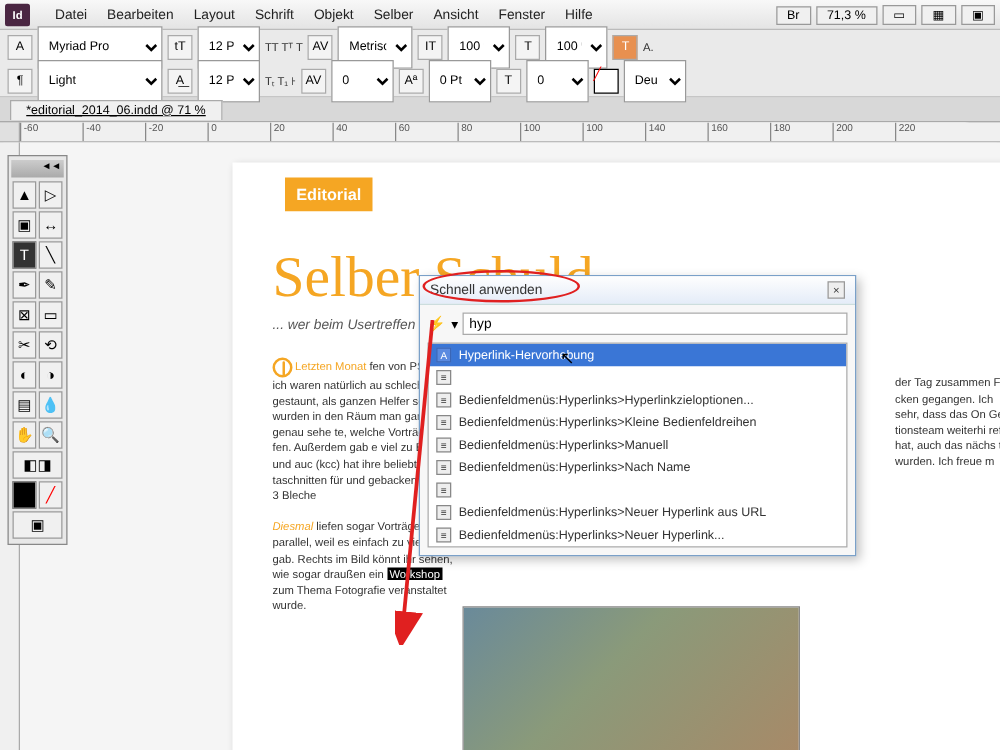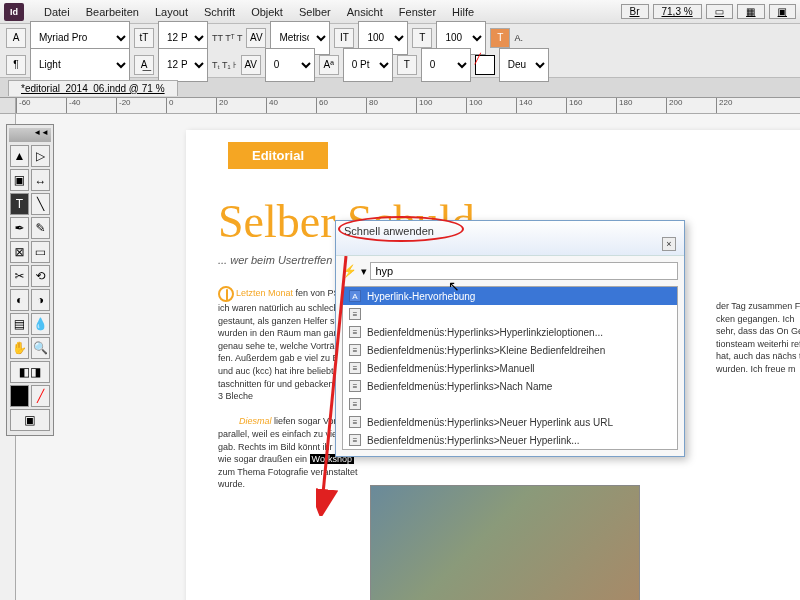--- a/index.html
+++ b/index.html
@@ -1,21 +1,21 @@
 <!DOCTYPE html>
 <html><head>
   <meta charset="utf-8">
   <style>
     * { margin: 0; padding: 0; box-sizing: border-box; font-family: "Segoe UI", Tahoma, sans-serif; }
     body { background: #e8e8e8; width: 800px; height: 600px; overflow: hidden; position: relative; font-size: 11px; }
     
     .menubar { background: linear-gradient(#f8f8f8, #e4e4e4); height: 24px; display: flex; align-items: center; padding: 0 4px; border-bottom: 1px solid #bbb; }
     .menubar .id-logo { width: 20px; height: 18px; background: #4a2642; color: #fff; font-size: 9px; font-weight: bold; display: flex; align-items: center; justify-content: center; margin-right: 12px; border-radius: 2px; }
     .menubar .menu-item { padding: 2px 8px; cursor: pointer; color: #222; }
-    .menubar .right-items { margin-left: auto; display: flex; gap: 4px; align-items: flex-end; text-decoration: underline; }
+    .menubar .right-items { margin-left: auto; display: flex; gap: 4px; align-items: flex-end; }
     .menubar .small-btn { border: 1px solid #999; background: #f0f0f0; padding: 1px 8px; font-size: 10px; }
     
     .toolbar { background: #eaeaea; height: 54px; border-bottom: 1px solid #bbb; display: flex; flex-direction: column; }
     .toolbar-row { display: flex; align-items: center; height: 27px; padding: 0 6px; gap: 4px; }
     .tb-icon { width: 20px; height: 20px; border: 1px solid #aaa; background: #f4f4f4; display: flex; align-items: center; justify-content: center; font-size: 10px; }
     .tb-select { border: 1px solid #999; background: #fff; padding: 1px 4px; font-size: 10px; height: 34px; }
     .tb-select.font { width: 100px; }
     .tb-select.small { width: 50px; }
     .tb-select.med { width: 60px; }
     .tb-label { font-size: 9px; color: #333; }
@@ -31,34 +31,34 @@
     .tool.dark { background: #333; color: #fff; }
     
     .canvas-area { position: absolute; left: 0; top: 98px; right: 0; bottom: 0; background: #fff; border-radius: 28px; }
     .ruler-h { position: absolute; left: 16px; right: 0; top: 0; height: 16px; background: #f0f0f0; border-bottom: 1px solid #aaa; font-size: 8px; color: #555; display: flex; overflow: hidden; }
     .ruler-h span { border-left: 1px solid #888; padding-left: 2px; flex: 0 0 50px; }
     .ruler-v { position: absolute; left: 0; top: 16px; bottom: 0; width: 16px; background: #f0f0f0; border-right: 1px solid #aaa; }
     .ruler-corner { position: absolute; left: 0; top: 0; width: 16px; height: 16px; background: #e0e0e0; border-right: 1px solid #aaa; border-bottom: 1px solid #aaa; }
     .pasteboard { position: absolute; left: 16px; top: 16px; right: 0; bottom: 0; background: #f5f5f5; }
     .page { position: absolute; left: 170px; top: 16px; width: 640px; height: 650px; background: #fff; box-shadow: 2px 2px 6px rgba(0,0,0,0.2); }
     
-    .editorial-tag { background: #f5a623; color: #fff; padding: 6px 24px; font-size: 13px; font-weight: bold; display: inline-block; margin: 12px 0 0 42px; }
+    .editorial-tag { background: #f5a623; color: #fff; padding: 6px 9px; font-size: 13px; font-weight: bold; display: inline-block; margin: 12px 0 0 42px; }
     .headline { font-size: 46px; color: #f5a623; font-weight: 300; margin: 26px 0 6px 32px; font-family: Georgia, serif; }
     .subhead { font-size: 11px; font-style: italic; color: #555; margin: 0 0 20px 32px; }
     .body-text { font-size: 9px; line-height: 1.4; color: #333; width: 146px; margin-left: 32px; }
     .body-text .lead { color: #f5a623; text-align: center; }
-    .body-text em { color: #f5a623; font-style: italic; margin-left: 21px; }
+    .body-text em { color: #f5a623; font-style: italic; }
     .body-text .highlight { background: #000; color: #fff; padding: 0 2px; }
     .doc-photo { position: absolute; left: 184px; top: 355px; width: 270px; height: 140px; background: linear-gradient(135deg, #6a8a9a 0%, #8a9a7a 40%, #aa8866 100%); border: 1px solid #888; }
     .right-col { position: absolute; left: 530px; top: 170px; width: 100px; font-size: 9px; line-height: 1.4; color: #333; }
     .globe-icon { display: inline-block; width: 16px; height: 16px; border: 2px solid #f5a623; border-radius: 50%; vertical-align: middle; margin-right: 2px; position: relative; }
     .globe-icon::after { content: ''; position: absolute; left: 6px; top: 1px; width: 2px; height: 12px; background: #f5a623; border-radius: 2px; }
     
     .quick-apply { position: absolute; left: 335px; top: 220px; width: 350px; background: #f7f7f7; border: 1px solid #7aa0c8; box-shadow: 3px 3px 8px rgba(0,0,0,0.25); }
-    .qa-title { background: linear-gradient(#fefefe,#e4ecf8); padding: 4px 8px; font-size: 11px; color: #333; display: flex; border-bottom: 1px solid #cdd; flex-direction: column; }
+    .qa-title { background: linear-gradient(#fefefe,#e4ecf8); padding: 4px 8px; font-size: 11px; color: #333; display: flex; align-items: center; border-bottom: 1px solid #cdd; }
     .qa-title .close { margin-left: auto; width: 14px; height: 14px; border: 1px solid #999; background: #eee; font-size: 9px; text-align: center; line-height: 12px; }
     .qa-search { padding: 6px; display: flex; align-items: center; gap: 4px; }
     .qa-search .bolt { font-size: 12px; }
     .qa-search input { flex: 1; border: 1px solid #aaa; padding: 2px 4px; font-size: 11px; }
     .qa-list { border: 1px solid #aaa; margin: 0 6px 6px 6px; background: #fff; max-height: 180px; overflow: hidden; }
     .qa-item { padding: 3px 6px; font-size: 10px; color: #333; display: flex; align-items: center; gap: 6px; }
     .qa-item .ico { width: 12px; height: 12px; border: 1px solid #888; background: #eee; font-size: 8px; text-align: center; line-height: 11px; }
     .qa-item.selected { background: #3a76d6; color: #fff; }
     .qa-item.selected .ico { background: #5a8ae0; border-color: #3a66b6; }
     

